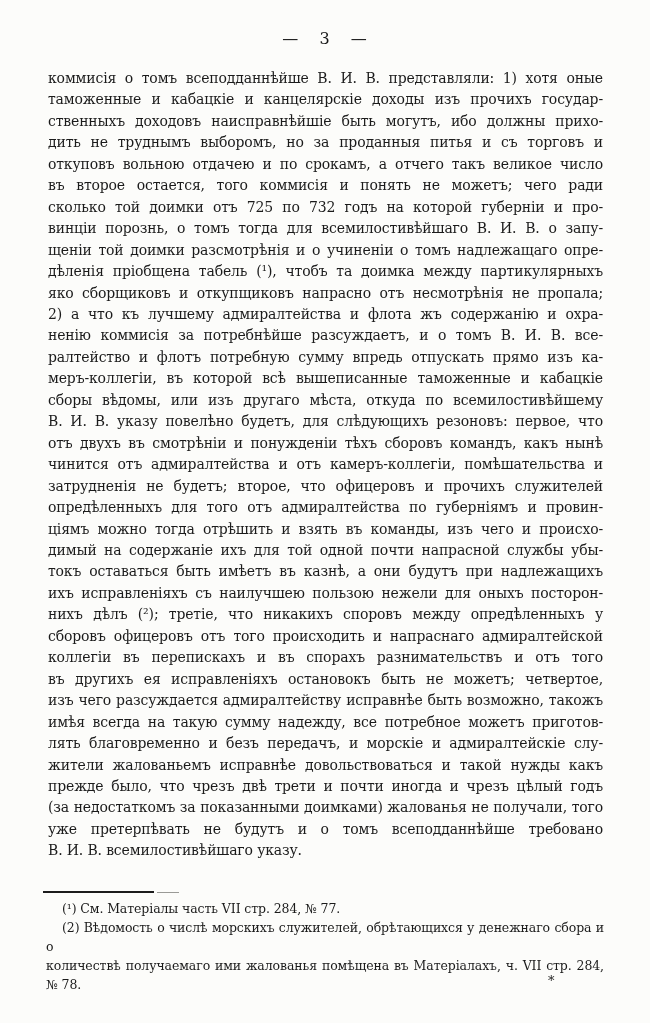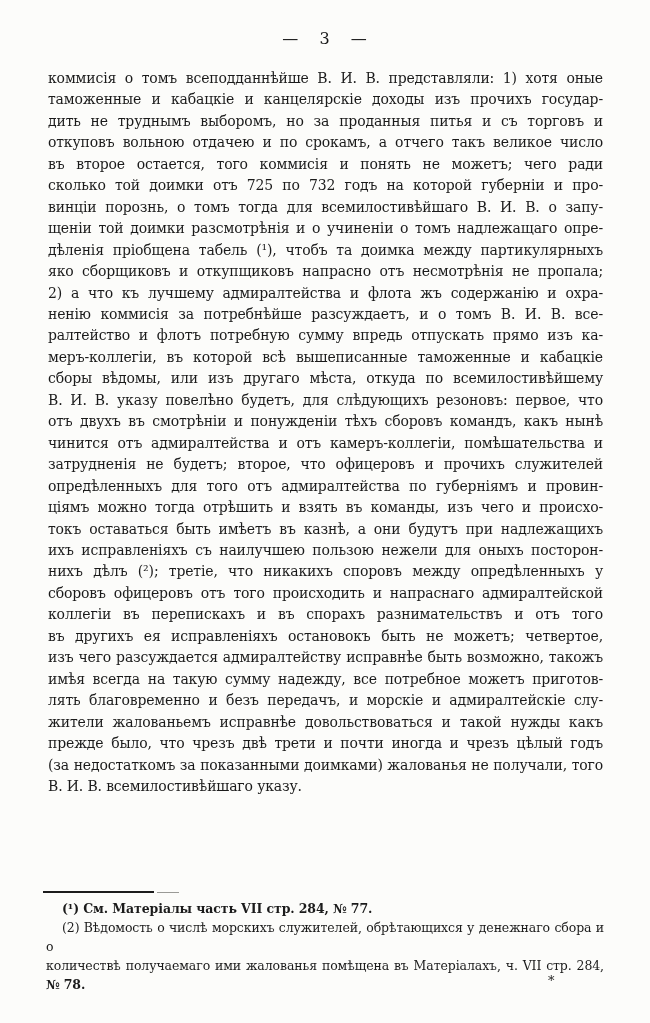--- a/index.html
+++ b/index.html
@@ -64,71 +64,74 @@
     left: 46px;
     right: 46px;
   }
   .fn-line {
     font-size: 12.5px;
     line-height: 19px;
     letter-spacing: -0.1px;
     text-align: justify;
     text-align-last: justify;
   }
-  .fn-line.left { text-align: left; text-align-last: left; font-weight: bold; }
+  .fn-line.left { text-align: left; text-align-last: left; }
   .fn-line.indent { text-indent: 16px; }
   .signature-mark {
     position: absolute;
     top: 973px;
     left: 548px;
     font-size: 13px;
     color: #222;
   }
 </style>
 </head>
 <body>
 
 <div class="sheet">
 
   <div class="folio">— 3 —</div>
 
   <div class="body-text">
     <div class="line">коммисія о томъ всеподданнѣйше В. И. В. представляли: 1) хотя оные</div>
     <div class="line">таможенные и кабацкіе и канцелярскіе доходы изъ прочихъ государ-</div>
+    <div class="line">ственныхъ доходовъ наисправнѣйшіе быть могутъ, ибо должны прихо-</div>
     <div class="line">дить не труднымъ выборомъ, но за проданныя питья и съ торговъ и</div>
     <div class="line">откуповъ вольною отдачею и по срокамъ, а отчего такъ великое число</div>
     <div class="line">въ второе остается, того коммисія и понять не можетъ; чего ради</div>
     <div class="line">сколько той доимки отъ 725 по 732 годъ на которой губерніи и про-</div>
     <div class="line">винціи порознь, о томъ тогда для всемилостивѣйшаго В. И. В. о запу-</div>
     <div class="line">щеніи той доимки разсмотрѣнія и о учиненіи о томъ надлежащаго опре-</div>
     <div class="line">дѣленія пріобщена табель (¹), чтобъ та доимка между партикулярныхъ</div>
     <div class="line">яко сборщиковъ и откупщиковъ напрасно отъ несмотрѣнія не пропала;</div>
     <div class="line">2) а что къ лучшему адмиралтейства и флота жъ содержанію и охра-</div>
     <div class="line">ненію коммисія за потребнѣйше разсуждаетъ, и о томъ В. И. В. все-</div>
     <div class="line">ралтейство и флотъ потребную сумму впредь отпускать прямо изъ ка-</div>
     <div class="line">меръ-коллегіи, въ которой всѣ вышеписанные таможенные и кабацкіе</div>
     <div class="line">сборы вѣдомы, или изъ другаго мѣста, откуда по всемилостивѣйшему</div>
     <div class="line">В. И. В. указу повелѣно будетъ, для слѣдующихъ резоновъ: первое, что</div>
     <div class="line">отъ двухъ въ смотрѣніи и понужденіи тѣхъ сборовъ командъ, какъ нынѣ</div>
     <div class="line">чинится отъ адмиралтейства и отъ камеръ-коллегіи, помѣшательства и</div>
     <div class="line">затрудненія не будетъ; второе, что офицеровъ и прочихъ служителей</div>
     <div class="line">опредѣленныхъ для того отъ адмиралтейства по губерніямъ и провин-</div>
     <div class="line">ціямъ можно тогда отрѣшить и взять въ команды, изъ чего и происхо-</div>
+    <div class="line">димый на содержаніе ихъ для той одной почти напрасной службы убы-</div>
     <div class="line">токъ оставаться быть имѣетъ въ казнѣ, а они будутъ при надлежащихъ</div>
     <div class="line">ихъ исправленіяхъ съ наилучшею пользою нежели для оныхъ посторон-</div>
     <div class="line">нихъ дѣлъ (²); третіе, что никакихъ споровъ между опредѣленныхъ у</div>
     <div class="line">сборовъ офицеровъ отъ того происходить и напраснаго адмиралтейской</div>
     <div class="line">коллегіи въ перепискахъ и въ спорахъ разнимательствъ и отъ того</div>
     <div class="line">въ другихъ ея исправленіяхъ остановокъ быть не можетъ; четвертое,</div>
     <div class="line">изъ чего разсуждается адмиралтейству исправнѣе быть возможно, такожъ</div>
     <div class="line">имѣя всегда на такую сумму надежду, все потребное можетъ приготов-</div>
     <div class="line">лять благовременно и безъ передачъ, и морскіе и адмиралтейскіе слу-</div>
     <div class="line">жители жалованьемъ исправнѣе довольствоваться и такой нужды какъ</div>
     <div class="line">прежде было, что чрезъ двѣ трети и почти иногда и чрезъ цѣлый годъ</div>
     <div class="line">(за недостаткомъ за показанными доимками) жалованья не получали, того</div>
+    <div class="line">уже претерпѣвать не будутъ и о томъ всеподданнѣйше требовано</div>
     <div class="line last">В. И. В. всемилостивѣйшаго указу.</div>
   </div>
 
   <div class="fn-rule"></div>
   <div class="fn-rule-tail"></div>
 
   <div class="footnotes">
     <div class="fn-line left indent">(¹) См. Матеріалы часть VII стр. 284, № 77.</div>
     <div class="fn-line indent">(2) Вѣдомость о числѣ морскихъ служителей, обрѣтающихся у денежнаго сбора и о</div>
     <div class="fn-line">количествѣ получаемаго ими жалованья помѣщена въ Матеріалахъ, ч. VII стр. 284,</div>

